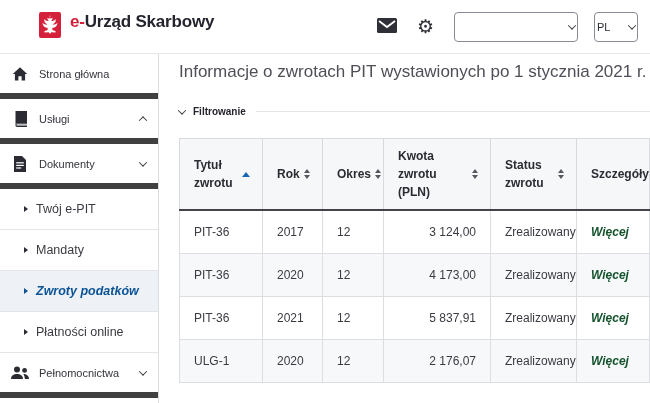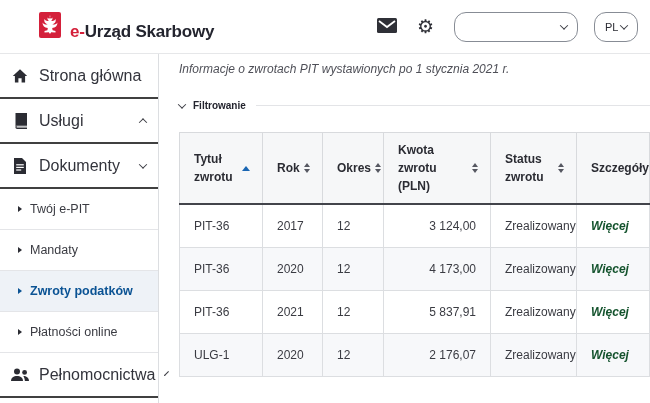--- a/index.html
+++ b/index.html
@@ -6,65 +6,65 @@
   html,body { background:#fff; }
   .app{
     width:650px; height:403px; overflow:hidden; position:relative;
     font-family:"Liberation Sans", sans-serif; color:#2b2c33; background:#fff;
   }
   
   .topbar{
     height:54px; display:flex; align-items:center;
     padding:0 12px 0 27px; border-bottom:1px solid #e6e7e9; background:#fff;
   }
-  .brand{ display:flex; align-items:flex-end; gap:9px;padding-left:12px; }
+  .brand{ display:flex; align-items:flex-start; gap:9px;padding-left:12px; }
   .brand-text{ font-size:17px; font-weight:700; letter-spacing:-0.2px; }
   .brand-prefix{ color:#d4203a; }
   .brand-name{ color:#23242e; }
   .top-right{ margin-left:auto; display:flex; align-items:center; gap:20px; }
   .icon-btn{ background:none; border:none; cursor:pointer; display:flex; align-items:center; }
   .gear-glyph{ font-size:19px; color:#2f3037; line-height:1; }
   .dropdown{
-    height:30px; border:1px solid #878c95; border-radius:12px; background:#fff;
+    height:30px; border:1px solid #878c95; border-radius:4px; background:#fff;
     display:flex; align-items:center; justify-content:space-between;
-    padding:0 10px; font-size:11px; color:#2b2c33; cursor:pointer;
+    padding:0 2px; font-size:11px; color:#2b2c33; cursor:pointer;
   }
   .dd-account{ width:124px; }
   .dd-lang{ width:44px; margin-left:-4px; font-weight:400; }
   .chev{
     display:inline-block; width:6px; height:6px;
     border-right:1.5px solid #3c3d44; border-bottom:1.5px solid #3c3d44;
   }
   .chev-down{ transform:rotate(45deg) translate(-1px,-1px); }
   .chev-up{ transform:rotate(-135deg) translate(-1px,-1px); }
   
   .body-row{ display:flex; height:349px; }
   .sidebar{ width:159px; border-right:1px solid #dcdee1; background:#fff; flex:none; }
   .side-item{
     display:flex; align-items:center; gap:10px; height:45px;
-    padding:0 12px 0 11px; border-bottom:2px solid #404040;
-    font-size:16px; color:#33343c; cursor:pointer; background:#fff;
+    padding:0 12px 0 11px; border-bottom:6px solid #404040;
+    font-size:11px; color:#33343c; cursor:pointer; background:#fff;
   }
   .side-item .sicon{ width:18px; display:flex; justify-content:center; }
   .side-item .side-chev{ margin-left:auto; }
   .side-sub{
     display:flex; align-items:center; gap:8px; height:41px;
-    padding:0 12px 0 18px; border-bottom:1px solid #e4e5e8;
+    padding:0 12px 0 24px; border-bottom:1px solid #e4e5e8;
     font-size:12.5px; color:#3a3b42; cursor:pointer; background:#fff;
   }
   .side-sub .bullet{
     width:0; height:0; border-left:4px solid #2b2c33;
     border-top:3.5px solid transparent; border-bottom:3.5px solid transparent; flex:none;
   }
-  .side-sub.active{ background:#eef2f7; color:#0b5394; font-weight:700; }
+  .side-sub.active{ background:#eef2f7; color:#0b5394; font-weight:700;font-style:italic; }
   .side-sub.active .bullet{ border-left-color:#0b5394; }
   
   .main{ flex:1; padding:8px 0 0 20px; background:#fff; overflow:hidden; }
   .page-title{ font-size:26px; font-weight:700; color:#23242e; margin:2px 0 9px; }
-  .page-subtitle{ font-size:12px; color:#4e4f57; margin-bottom:24px;font-style:italic; }
+  .page-subtitle{ font-size:17px; color:#4e4f57; margin-bottom:24px; }
   .filter-row{ display:flex; align-items:center; font-size:10px; font-weight:700; color:#23242e; }
   .filter-row .chev{ margin-right:8px; }
   .filter-rule{ flex:1; height:1px; background:#e3e4e7; margin-left:10px; }
   
   table{ border-collapse:collapse; table-layout:fixed; width:470px; margin-top:21px; font-size:12px; }
   th{
     background:#f6f7f8; border:1px solid #d8dadd; border-bottom:2px solid #43444b;
     font-weight:700; color:#2b2c33; text-align:left;
     padding:8px 8px 8px 14px; height:58px; vertical-align:middle; cursor:pointer;
   }

